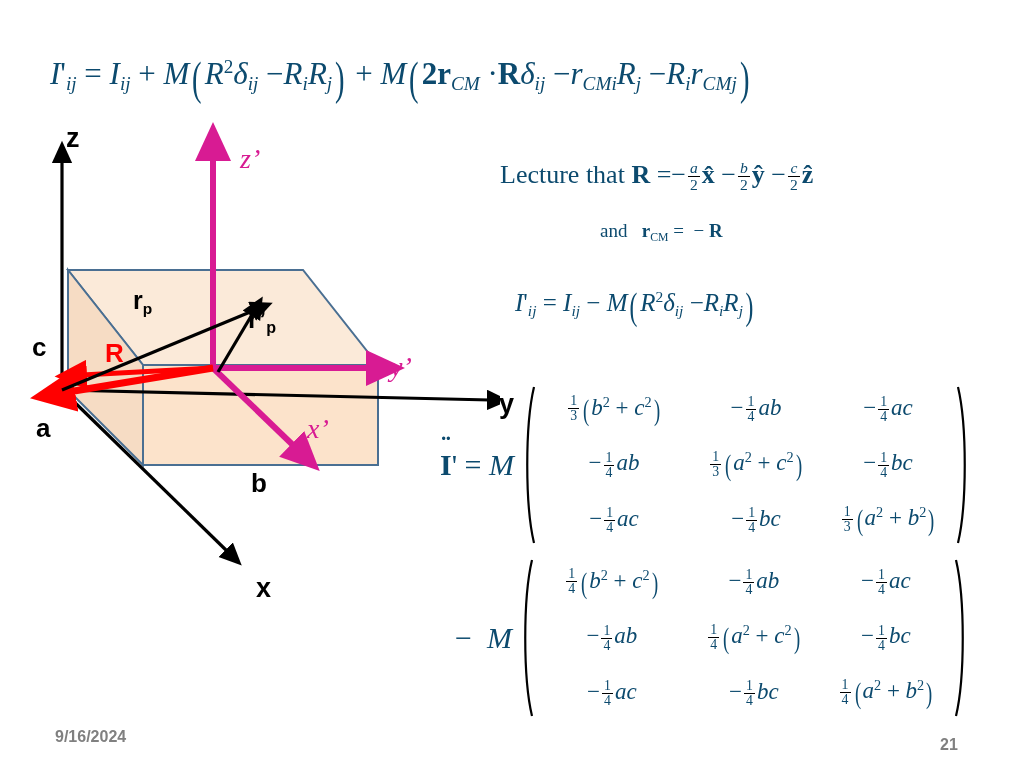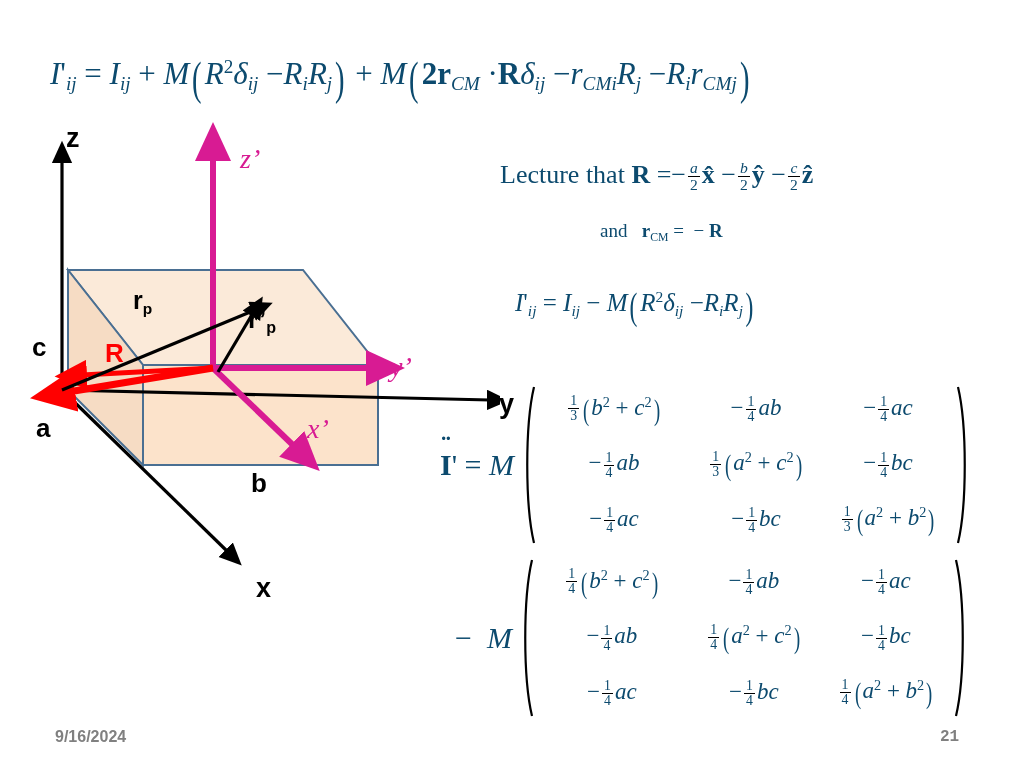--- a/index.html
+++ b/index.html
@@ -147,21 +147,21 @@
     left: 0; bottom: 18px;
     width: 996px;
     height: 22px;
     font-family: "Liberation Sans", sans-serif;
     font-weight: bold;
     font-size: 16px;
     color: #808080;
   }
   #footer .date { position:absolute; left:55px; top:0; }
   #footer .center { position:absolute; left:330px; top:0; }
-  #footer .page { position:absolute; left:940px; top:0;font-family:Liberation Mono, monospace; }
+  #footer .page { position:absolute; left:940px; top:8px; }
 </style>
 </head>
 <body>
 
 <div id="eq-top" class="math">
   <span class="it">I</span><span class="prime">'</span><span class="sub">ij</span>
   <span>=</span>
   <span class="it">I</span><span class="sub">ij</span>
   <span>+</span>
   <span class="it">M</span><span class="paren">(</span><span class="it">R</span><span class="sup">2</span><span class="it">δ</span><span class="sub">ij</span>

